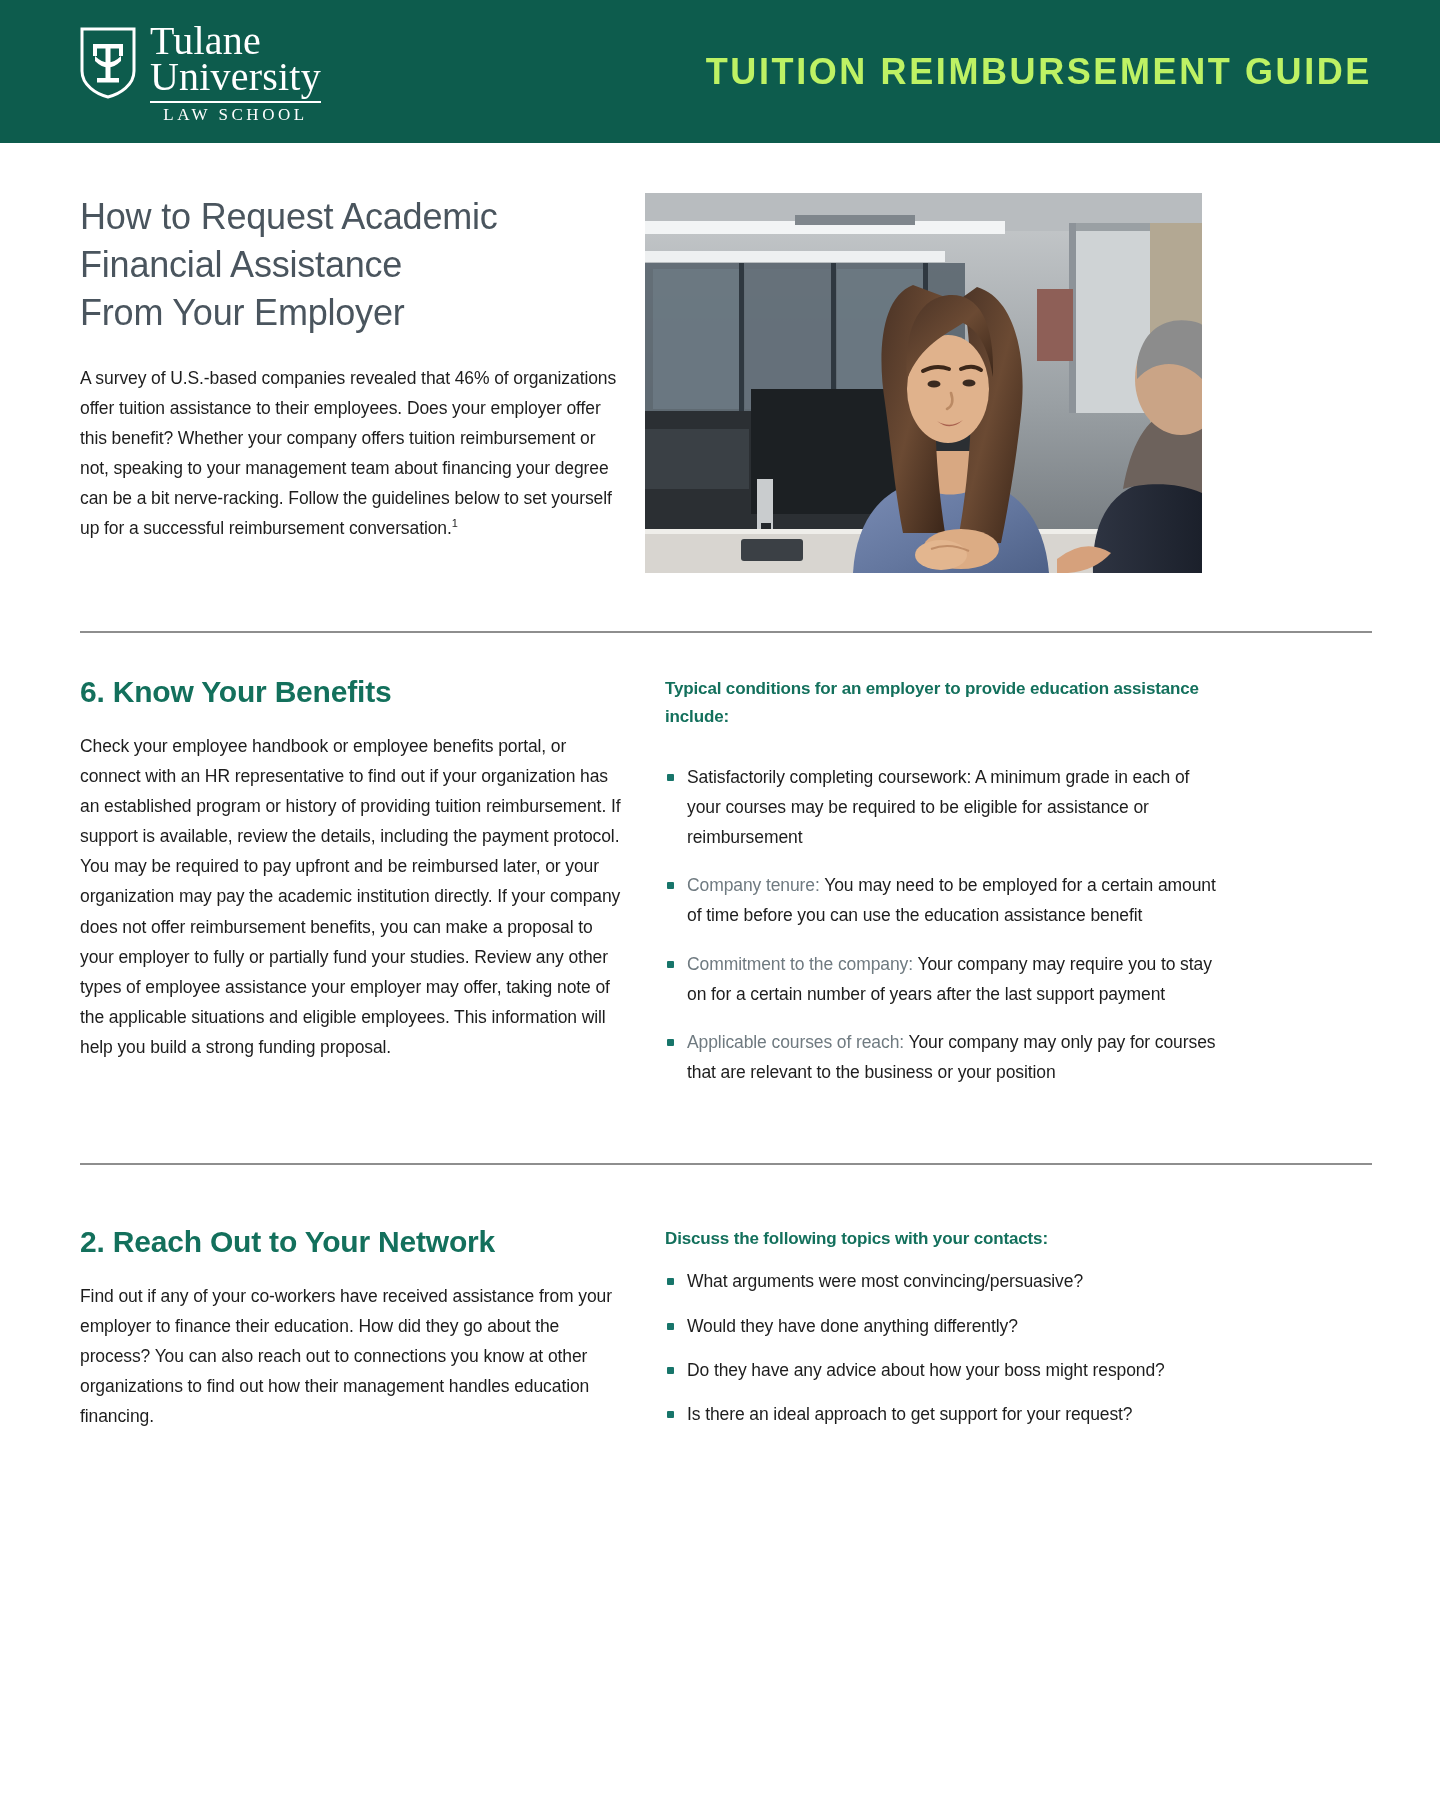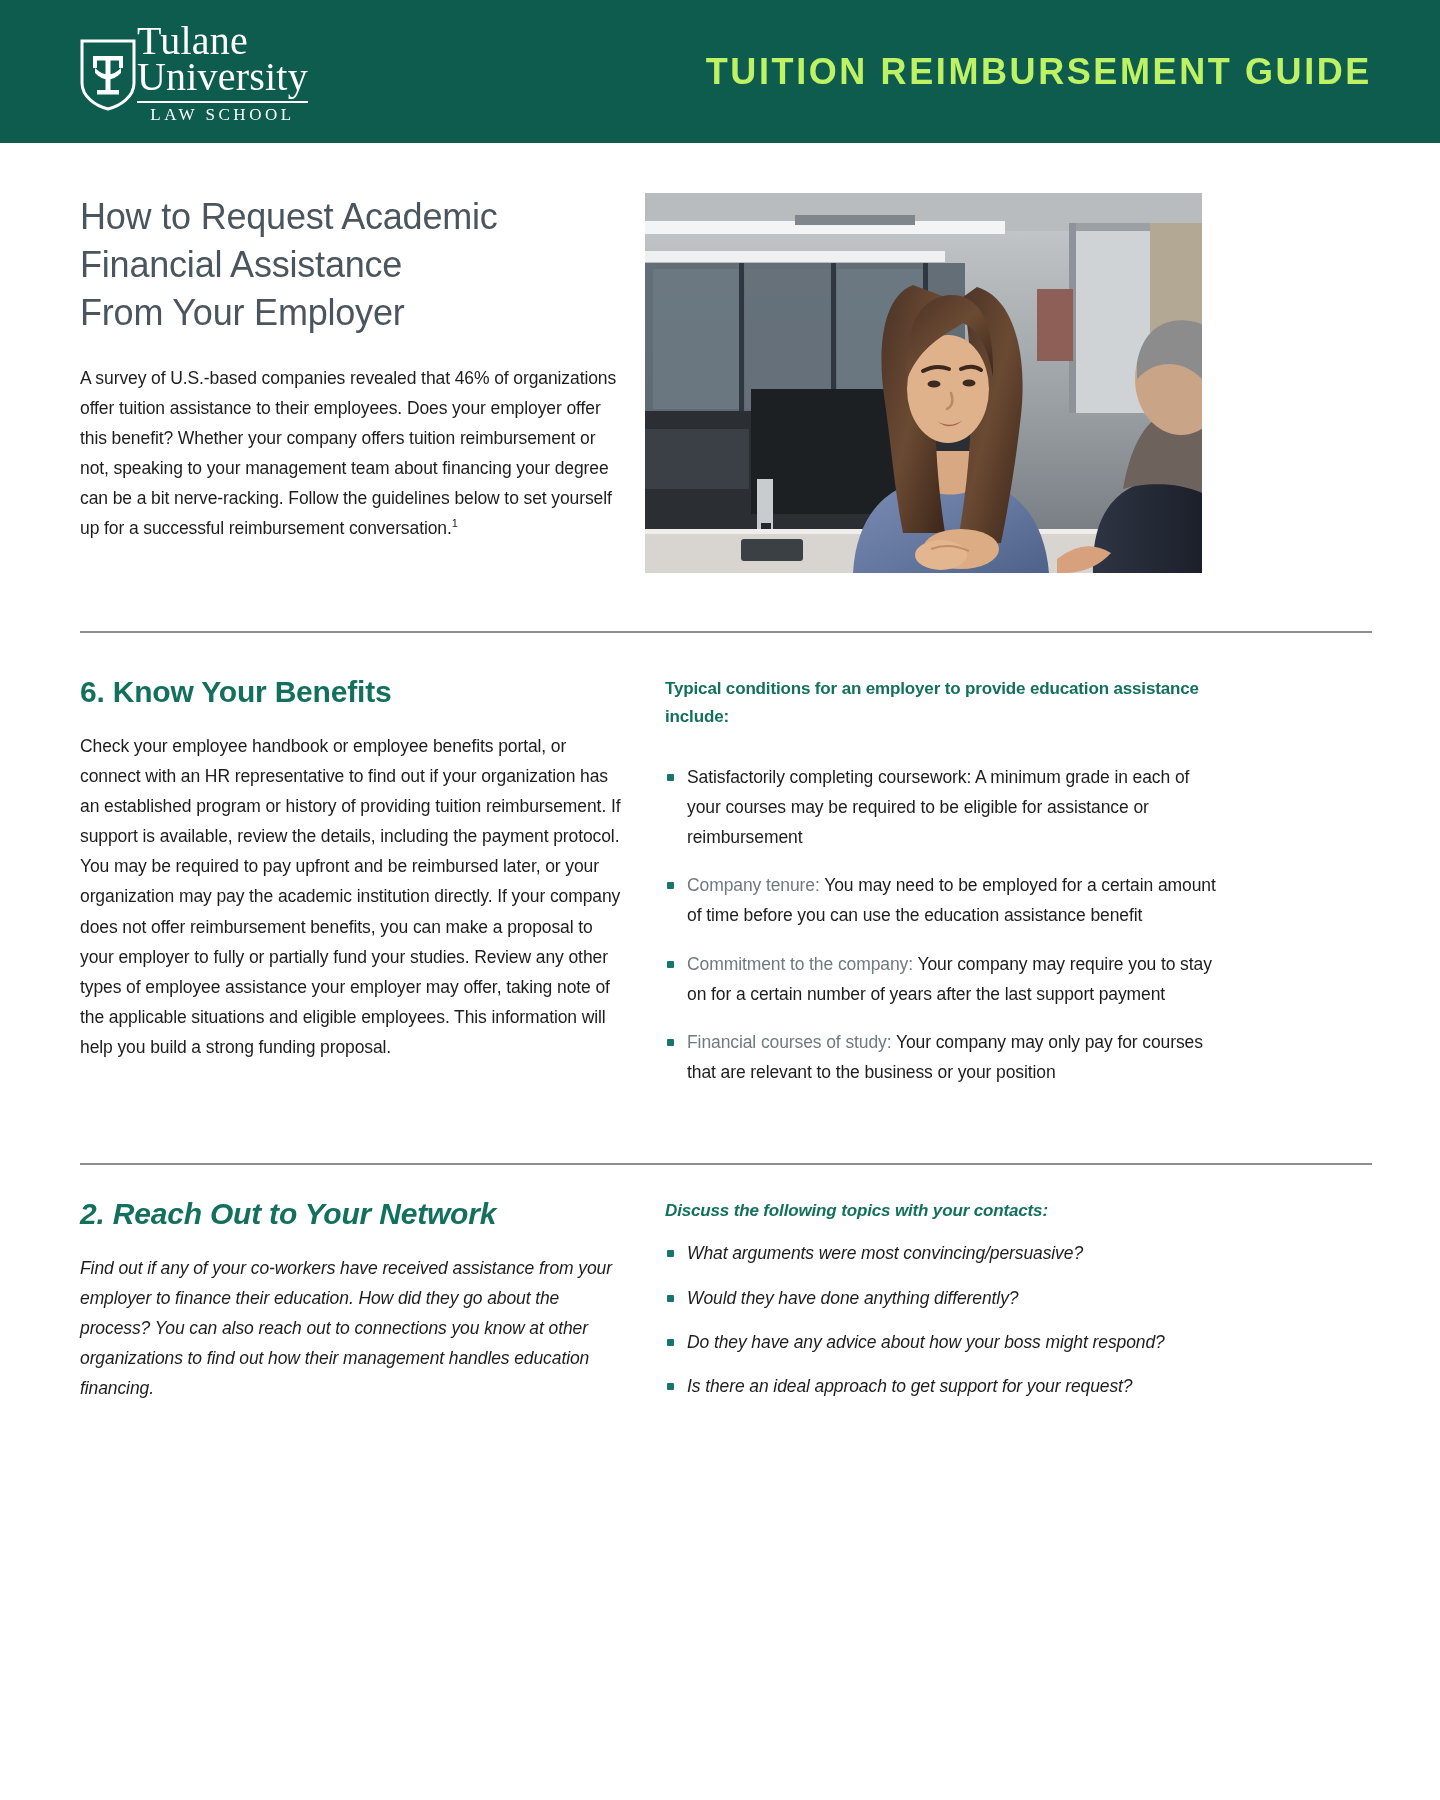--- a/index.html
+++ b/index.html
@@ -18,22 +18,22 @@
     height: 143px;
     background: #0d5c4d;
     display: flex;
     align-items: center;
     padding: 0 68px 0 80px;
     position: relative;
   }
 
   .logo-block {
     display: flex;
-    align-items: center;
-    gap: 1px;
+    align-items: flex-start;
+    gap: 14px;
   }
 
   .shield {
     width: 56px;
     height: 72px;
     position: relative;
     flex-shrink: 0;
     margin-top: 6px;
   }
   .shield svg { display: block; }
@@ -180,21 +180,21 @@
     background: #17756a;
     border-radius: 1px;
   }
   ul.bullets.tight li { margin-bottom: 14px; }
 
   .term {
     color: #6f7a80;
   }
 
   
-  .section-2 { padding-top: 32px; font-style: italic; }
+  .section-2 { padding-top: 60px; }
   .section-2 .body-para { margin-top: 4px; }
   .section-2 .lead-in { margin-bottom: 14px; }
 </style>
 </head>
 <body>
 
 <div class="header">
   <div class="logo-block">
     <div class="shield">
       <svg viewBox="0 0 56 72" width="56" height="72" aria-hidden="true">
@@ -330,21 +330,21 @@
     <div class="col-left">
       <h2 class="sec-title">6. Know Your Benefits</h2>
       <p class="body-para">Check your employee handbook or employee benefits portal, or connect with an HR representative to find out if your organization has an established program or history of providing tuition reimbursement. If support is available, review the details, including the payment protocol. You may be required to pay upfront and be reimbursed later, or your organization may pay the academic institution directly. If your company does not offer reimbursement benefits, you can make a proposal to your employer to fully or partially fund your studies. Review any other types of employee assistance your employer may offer, taking note of the applicable situations and eligible employees. This information will help you build a strong funding proposal.</p>
     </div>
     <div class="col-right">
       <p class="lead-in">Typical conditions for an employer to provide education assistance include:</p>
       <ul class="bullets">
         <li><span class="term"></span><span>Satisfactorily completing coursework: A minimum grade in each of your courses may be required to be eligible for assistance or reimbursement</span></li>
         <li><span class="term">Company tenure:</span><span> You may need to be employed for a certain amount of time before you can use the education assistance benefit</span></li>
         <li><span class="term">Commitment to the company:</span><span> Your company may require you to stay on for a certain number of years after the last support payment</span></li>
-        <li><span class="term">Financial courses of study:</span><span> Your company may only pay for courses that are relevant to the business or your position</span></li>
+        <li><span class="term">Applicable courses of reach:</span><span> Your company may only pay for courses that are relevant to the business or your position</span></li>
       </ul>
     </div>
   </div>
 
   <div class="divider"></div>
 
   <div class="section section-2">
     <div class="col-left">
       <h2 class="sec-title">2. Reach Out to Your Network</h2>
       <p class="body-para">Find out if any of your co-workers have received assistance from your employer to finance their education. How did they go about the process? You can also reach out to connections you know at other organizations to find out how their management handles education financing.</p>

